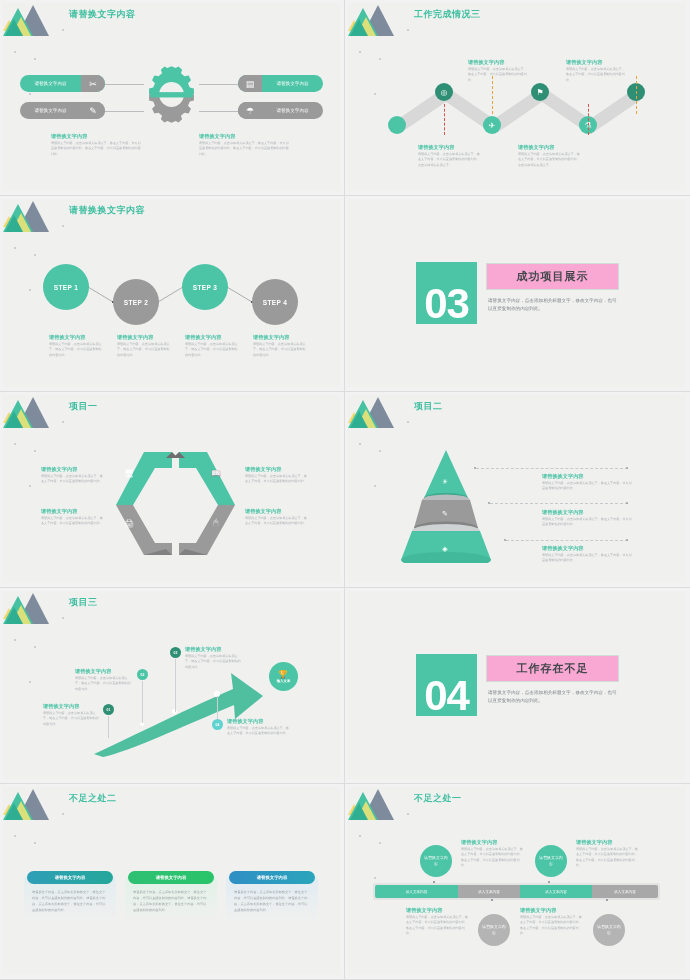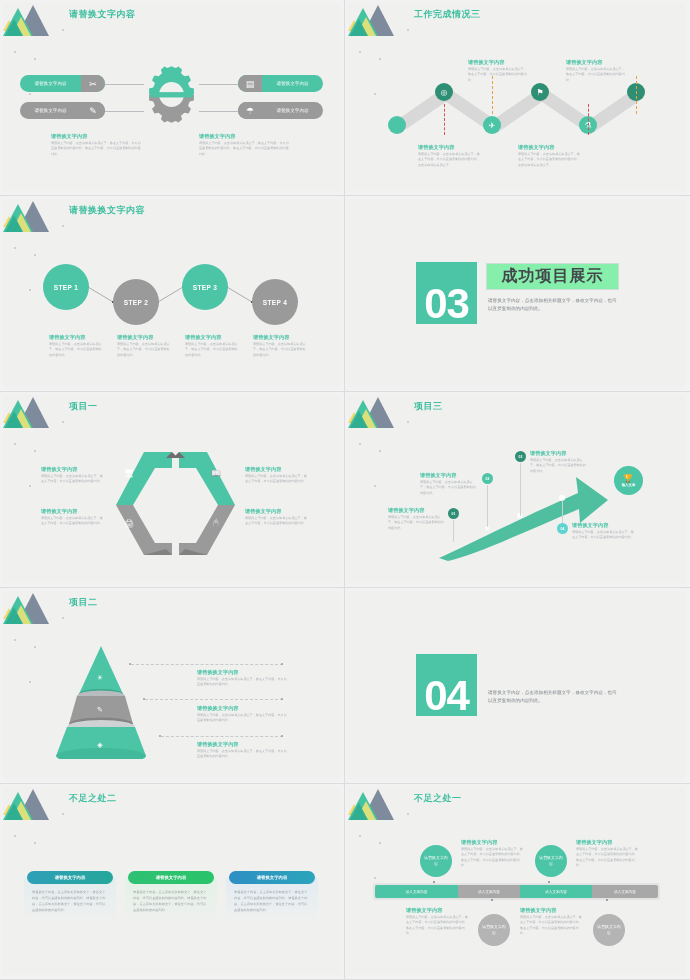--- a/index.html
+++ b/index.html
@@ -34,22 +34,22 @@
   .node{position:absolute;border-radius:50%;display:flex;align-items:center;justify-content:center;color:#fff;}
   .vdash{position:absolute;width:0;border-left:1px dashed #d9534f;}
   .vdash.o{border-left-color:#e8a33d;}
   
   .stepc{position:absolute;border-radius:50%;display:flex;align-items:center;justify-content:center;
          color:#fff;font-size:6.5px;font-weight:bold;letter-spacing:.4px;}
   .sq{position:absolute;width:2.2px;height:2.2px;background:#55585c;}
   
   .numbox{position:absolute;background:#4cc4a6;display:flex;align-items:flex-end;justify-content:center;}
   .numbox span{font-size:42px;font-weight:bold;color:#fff;line-height:.95;letter-spacing:-1px;}
-  .divttl{position:absolute;border:1px solid #cfddd8;background:#86efac;display:flex;align-items:center;justify-content:center;
-          font-size:16px;font-weight:bold;color:#43474b;letter-spacing:1px;}
+  .divttl{position:absolute;border:1px solid #cfddd8;background:#f9a8d4;display:flex;align-items:center;justify-content:center;
+          font-size:11px;font-weight:bold;color:#43474b;letter-spacing:1px;}
   .divbody{position:absolute;font-size:4.6px;color:#7c8186;line-height:1.85;}
   
   .hexi{position:absolute;display:flex;align-items:center;justify-content:center;color:#fff;font-size:8px;}
   
   .dashline{position:absolute;height:0;border-top:1px dashed #c6cacd;}
   .edot{position:absolute;width:2.4px;height:2.4px;border-radius:50%;background:#9aa0a5;}
   
   .mbadge{position:absolute;border-radius:50%;display:flex;align-items:center;justify-content:center;
           color:#fff;font-size:3.4px;font-weight:bold;}
   .stem{position:absolute;width:1px;background:#cdd1d4;}
@@ -303,74 +303,20 @@
       <div class="logo">
         <i class="t-gray"></i>
           <i class="t-teal"></i>
           <i class="t-yellow"></i>
           <i class="t-teal2"></i>
       </div>
       <i class="t-small-y"></i>
       <i class="t-small-d"></i>
       <div class="dot" style="left:11px;top:48px"></div><div class="dot" style="left:31px;top:55px"></div>
       <div class="dot" style="left:26px;top:90px"></div><div class="dot" style="left:59px;top:26px"></div>
-      <div class="title">项目三</div>
-
-      <svg style="position:absolute;left:80px;top:60px" width="190" height="110">
-        <path d="M11 103 C40 90 95 62 150 38 L148 22 L180 45 L152 68 L151 54 C98 76 48 100 20 106 Z" fill="#4fbfa0"></path>
-      </svg>
-      <div class="wdot" style="left:137px;top:131px;width:4px;height:4px"></div>
-      <div class="wdot" style="left:169px;top:118px;width:5px;height:5px"></div>
-      <div class="wdot" style="left:211px;top:100px;width:6px;height:6px"></div>
-
-      <div class="node" style="left:266px;top:71px;width:29px;height:29px;background:#4cc4a6;flex-direction:column;font-size:3.4px;font-weight:bold">
-        <span style="font-size:8px;line-height:1">🏆</span>
-        <span>输入文本</span>
-      </div>
-
-      <div class="stem" style="left:105px;top:125px;height:22px"></div>
-      <div class="mbadge" style="left:100px;top:113px;width:11px;height:11px;background:#2f8f74">01</div>
-      <div class="stem" style="left:139px;top:90px;height:42px"></div>
-      <div class="mbadge" style="left:134px;top:78px;width:11px;height:11px;background:#4cc4a6">02</div>
-      <div class="stem" style="left:172px;top:68px;height:53px"></div>
-      <div class="mbadge" style="left:167px;top:56px;width:11px;height:11px;background:#2f8f74">03</div>
-      <div class="stem" style="left:214px;top:105px;height:24px"></div>
-      <div class="mbadge" style="left:209px;top:128px;width:11px;height:11px;background:#5fd3d0">04</div>
-
-      <div style="position:absolute;left:40px;top:112px;width:58px">
-        <div class="h-lbl">请替换文字内容</div>
-        <div class="b-lbl">请替换文字内容，点击添加相关标题文字，修改文字内容，也可以直接复制你的内容到此。</div>
-      </div>
-      <div style="position:absolute;left:72px;top:77px;width:58px">
-        <div class="h-lbl">请替换文字内容</div>
-        <div class="b-lbl">请替换文字内容，点击添加相关标题文字，修改文字内容，也可以直接复制你的内容到此。</div>
-      </div>
-      <div style="position:absolute;left:182px;top:55px;width:58px">
-        <div class="h-lbl">请替换文字内容</div>
-        <div class="b-lbl">请替换文字内容，点击添加相关标题文字，修改文字内容，也可以直接复制你的内容到此。</div>
-      </div>
-      <div style="position:absolute;left:224px;top:127px;width:62px">
-        <div class="h-lbl">请替换文字内容</div>
-        <div class="b-lbl">请替换文字内容，点击添加相关标题文字，修改文字内容，也可以直接复制你的内容到此。</div>
-      </div>
-    </div>
-  </div>
-
-  <div class="slide">
-    <div class="canvas">
-      <div class="logo">
-        <i class="t-gray"></i>
-          <i class="t-teal"></i>
-          <i class="t-yellow"></i>
-          <i class="t-teal2"></i>
-      </div>
-      <i class="t-small-y"></i>
-      <i class="t-small-d"></i>
-      <div class="dot" style="left:11px;top:48px"></div><div class="dot" style="left:31px;top:55px"></div>
-      <div class="dot" style="left:26px;top:90px"></div><div class="dot" style="left:59px;top:26px"></div>
       <div class="title">项目二</div>
 
       <svg style="position:absolute;left:42px;top:53px" width="115" height="115">
         <path d="M56 2 L78 50 L34 50 Z" fill="#4cc4a6"></path>
         <ellipse cx="56" cy="50" rx="22" ry="5" fill="#3aa98d"></ellipse>
         <ellipse cx="56" cy="52" rx="24" ry="5.5" fill="#b9bcbe"></ellipse>
         <path d="M32 52 L80 52 L88 80 L24 80 Z" fill="#9a9a9a"></path>
         <ellipse cx="56" cy="80" rx="32" ry="6.5" fill="#838383"></ellipse>
         <ellipse cx="56" cy="83" rx="34" ry="7" fill="#cfd2d3"></ellipse>
         <path d="M22 83 L90 83 L101 112 L11 112 Z" fill="#4cc4a6"></path>
@@ -397,23 +343,78 @@
       </div>
       <div style="position:absolute;left:194px;top:150px;width:92px">
         <div class="h-lbl">请替换换文字内容</div>
         <div class="b-lbl">请替换文字内容，点击添加相关标题文字，修改文字内容，也可以直接复制你的内容到此。</div>
       </div>
     </div>
   </div>
 
   <div class="slide">
     <div class="canvas">
+      <div class="logo">
+        <i class="t-gray"></i>
+          <i class="t-teal"></i>
+          <i class="t-yellow"></i>
+          <i class="t-teal2"></i>
+      </div>
+      <i class="t-small-y"></i>
+      <i class="t-small-d"></i>
+      <div class="dot" style="left:11px;top:48px"></div><div class="dot" style="left:31px;top:55px"></div>
+      <div class="dot" style="left:26px;top:90px"></div><div class="dot" style="left:59px;top:26px"></div>
+      <div class="title">项目三</div>
+
+      <svg style="position:absolute;left:80px;top:60px" width="190" height="110">
+        <path d="M11 103 C40 90 95 62 150 38 L148 22 L180 45 L152 68 L151 54 C98 76 48 100 20 106 Z" fill="#4fbfa0"></path>
+      </svg>
+      <div class="wdot" style="left:137px;top:131px;width:4px;height:4px"></div>
+      <div class="wdot" style="left:169px;top:118px;width:5px;height:5px"></div>
+      <div class="wdot" style="left:211px;top:100px;width:6px;height:6px"></div>
+
+      <div class="node" style="left:266px;top:71px;width:29px;height:29px;background:#4cc4a6;flex-direction:column;font-size:3.4px;font-weight:bold">
+        <span style="font-size:8px;line-height:1">🏆</span>
+        <span>输入文本</span>
+      </div>
+
+      <div class="stem" style="left:105px;top:125px;height:22px"></div>
+      <div class="mbadge" style="left:100px;top:113px;width:11px;height:11px;background:#2f8f74">01</div>
+      <div class="stem" style="left:139px;top:90px;height:42px"></div>
+      <div class="mbadge" style="left:134px;top:78px;width:11px;height:11px;background:#4cc4a6">02</div>
+      <div class="stem" style="left:172px;top:68px;height:53px"></div>
+      <div class="mbadge" style="left:167px;top:56px;width:11px;height:11px;background:#2f8f74">03</div>
+      <div class="stem" style="left:214px;top:105px;height:24px"></div>
+      <div class="mbadge" style="left:209px;top:128px;width:11px;height:11px;background:#5fd3d0">04</div>
+
+      <div style="position:absolute;left:40px;top:112px;width:58px">
+        <div class="h-lbl">请替换文字内容</div>
+        <div class="b-lbl">请替换文字内容，点击添加相关标题文字，修改文字内容，也可以直接复制你的内容到此。</div>
+      </div>
+      <div style="position:absolute;left:72px;top:77px;width:58px">
+        <div class="h-lbl">请替换文字内容</div>
+        <div class="b-lbl">请替换文字内容，点击添加相关标题文字，修改文字内容，也可以直接复制你的内容到此。</div>
+      </div>
+      <div style="position:absolute;left:182px;top:55px;width:58px">
+        <div class="h-lbl">请替换文字内容</div>
+        <div class="b-lbl">请替换文字内容，点击添加相关标题文字，修改文字内容，也可以直接复制你的内容到此。</div>
+      </div>
+      <div style="position:absolute;left:224px;top:127px;width:62px">
+        <div class="h-lbl">请替换文字内容</div>
+        <div class="b-lbl">请替换文字内容，点击添加相关标题文字，修改文字内容，也可以直接复制你的内容到此。</div>
+      </div>
+    </div>
+  </div>
+
+  <div class="slide">
+    <div class="canvas">
       <div class="numbox" style="left:68px;top:63px;width:61px;height:62px">
         <span>04</span>
       </div>
+      <div class="divttl" style="left:138px;top:64px;width:131px;height:25px">工作存在不足</div>
       <div class="divbody" style="left:140px;top:98px;width:132px">请替换文字内容，点击添加相关标题文字，修改文字内容，也可以直接复制你的内容到此。</div>
     </div>
   </div>
 
   <div class="slide">
     <div class="canvas">
       <div class="logo">
         <i class="t-gray"></i>
           <i class="t-teal"></i>
           <i class="t-yellow"></i>

